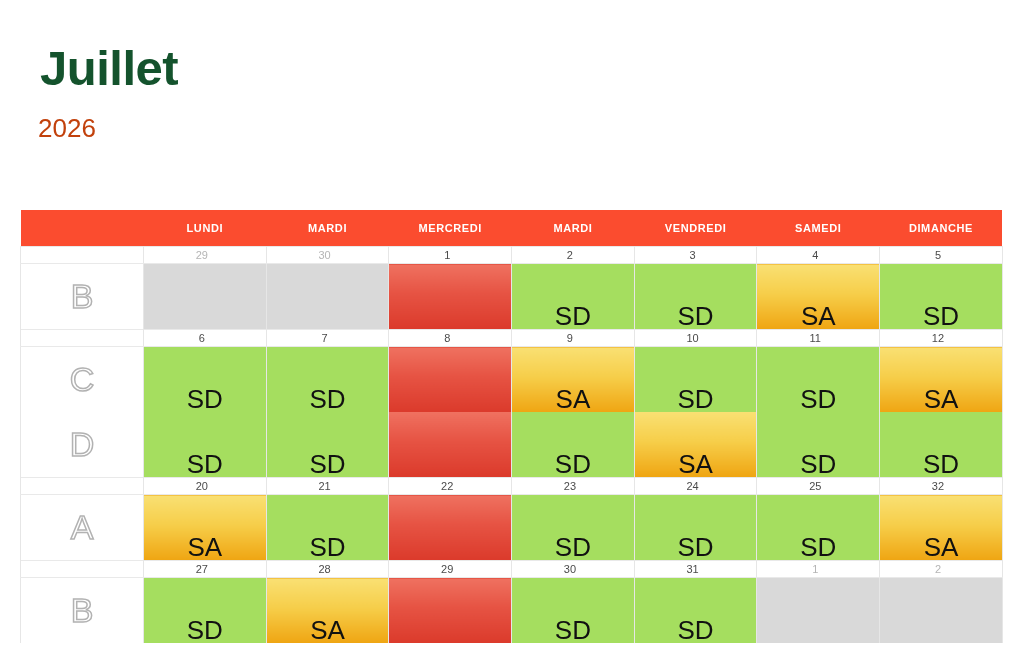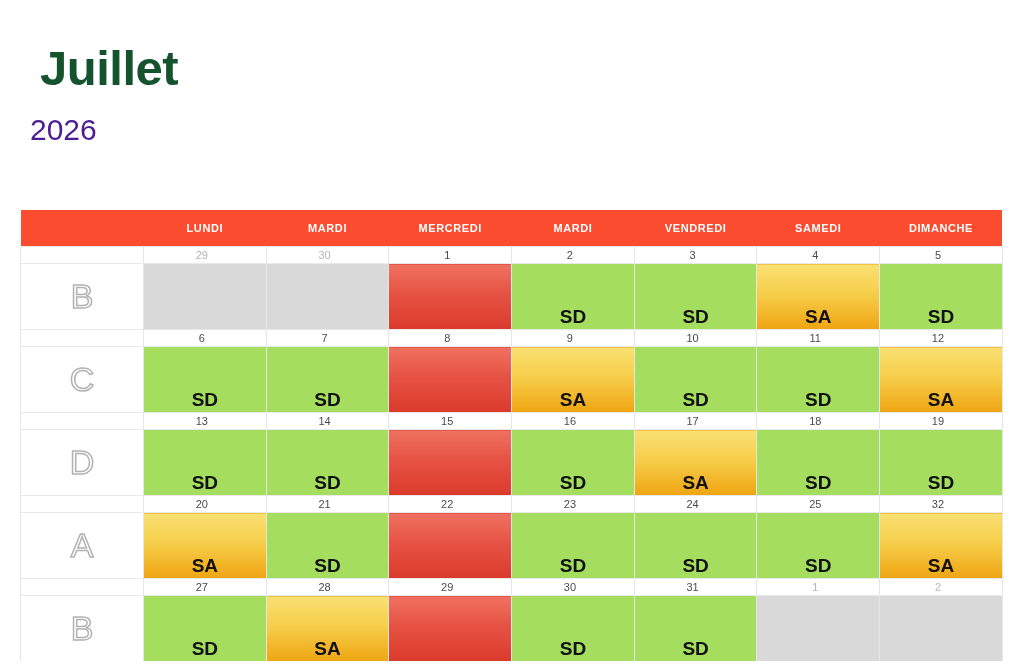--- a/index.html
+++ b/index.html
@@ -31,25 +31,25 @@
   .month-title {
     font-size: 49px;
     font-weight: bold;
     color: #14532d;
     line-height: 1.0;
     letter-spacing: -0.5px;
     margin: 18px;
     padding: 0;
   }
   .year-title {
-    font-size: 30px;
+    font-size: 26px;
     font-weight: normal;
-    color: #4c1d95;
+    color: #c2410c;
     line-height: 1.0;
-    margin: 8px;
+    margin: 16px;
     padding: 0;
     margin-top: 22px;
   }
 
   
   .calendar {
     position: absolute;
     left: 20px;
     top: 210px;
     width: 982px;
@@ -116,23 +116,23 @@
     color: #b2b2b2;
     text-align: center;
     vertical-align: middle;
     font-weight: normal;
     -webkit-text-stroke: 1.5px #b2b2b2;
     color: transparent;
     font-family: "Liberation Sans", sans-serif;
   }
 
   .cell-text {
-    font-size: 19px;
+    font-size: 26px;
     color: #111111;
-    font-weight: bold;
+    font-weight: normal;
     line-height: 1;
     display: block;
     margin-top: 39px;
   }
 
   
   td.state-sd  { background: #A5DE5F; }
   td.state-sa  { background: linear-gradient(to bottom, #F9E073 0%, #F6CE4A 45%, #EFA512 100%); }
   td.state-off { background: linear-gradient(to bottom, #EF7160 0%, #E65343 45%, #DB3A2B 100%); }
   td.state-none{ background: #D9D9D9; }
@@ -230,30 +230,20 @@
           <td class="state-sd">
             <span class="cell-text">SD</span>
           </td>
           <td class="state-sd">
             <span class="cell-text">SD</span>
           </td>
           <td class="state-sa">
             <span class="cell-text">SA</span>
           </td>
         </tr>
-        <tr class="datenum-row">
-          <td class="empty-label"></td>
-          <td>13</td>
-          <td>14</td>
-          <td>15</td>
-          <td>16</td>
-          <td>17</td>
-          <td>18</td>
-          <td>19</td>
-        </tr>
         <tr class="content-row">
           <td class="rowlabel">D</td>
           <td class="state-sd">
             <span class="cell-text">SD</span>
           </td>
           <td class="state-sd">
             <span class="cell-text">SD</span>
           </td>
           <td class="state-off">
             <span class="cell-text"></span>

